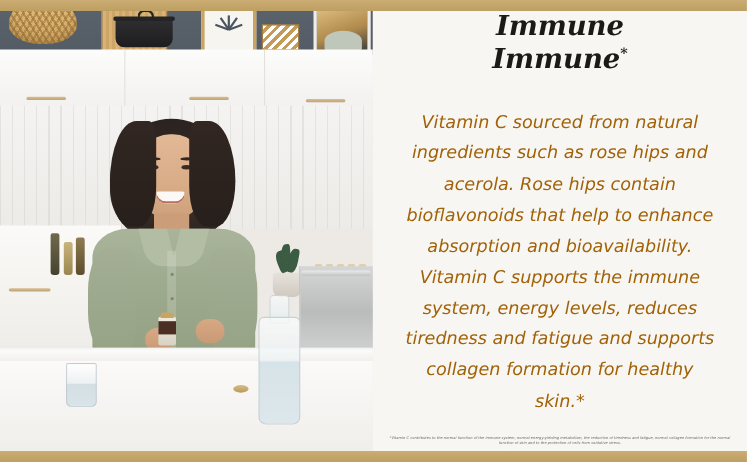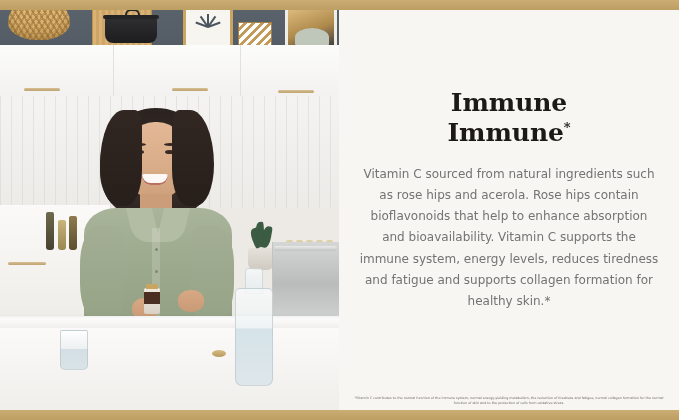--- a/index.html
+++ b/index.html
@@ -7,20 +7,21 @@
     padding: 0;
     background: #ffffff;
   }
   #page {
     position: relative;
     width: 679px;
     height: 420px;
     overflow: hidden;
     background: #F8F6F2;
     font-family: "Liberation Sans", sans-serif;
+    font-style: italic;
   }
 
   
   .gold-rule {
     position: absolute;
     left: 0;
     width: 679px;
     background: linear-gradient(180deg, #CBAC72 0%, #C3A469 55%, #BD9E63 100%);
     z-index: 6;
   }
@@ -324,25 +325,25 @@
     margin: 0 0 17px 0;
     letter-spacing: -0.1px;
   }
   .headline sup {
     font-size: 13px;
     vertical-align: super;
     line-height: 0;
   }
   .body-copy {
     font-family: "DejaVu Sans", sans-serif;
-    font-size: 12px;
+    font-size: 16px;
     line-height: 1.76;
-    color: #737373;
+    color: #a16207;
     text-align: center;
-    margin: 0;
+    margin: 12px;
     max-width: 300px;
   }
   .footnote {
     position: absolute;
     left: 348px;
     top: 396px;
     width: 322px;
     font-family: "DejaVu Sans", sans-serif;
     font-size: 3.3px;
     line-height: 1.5;

